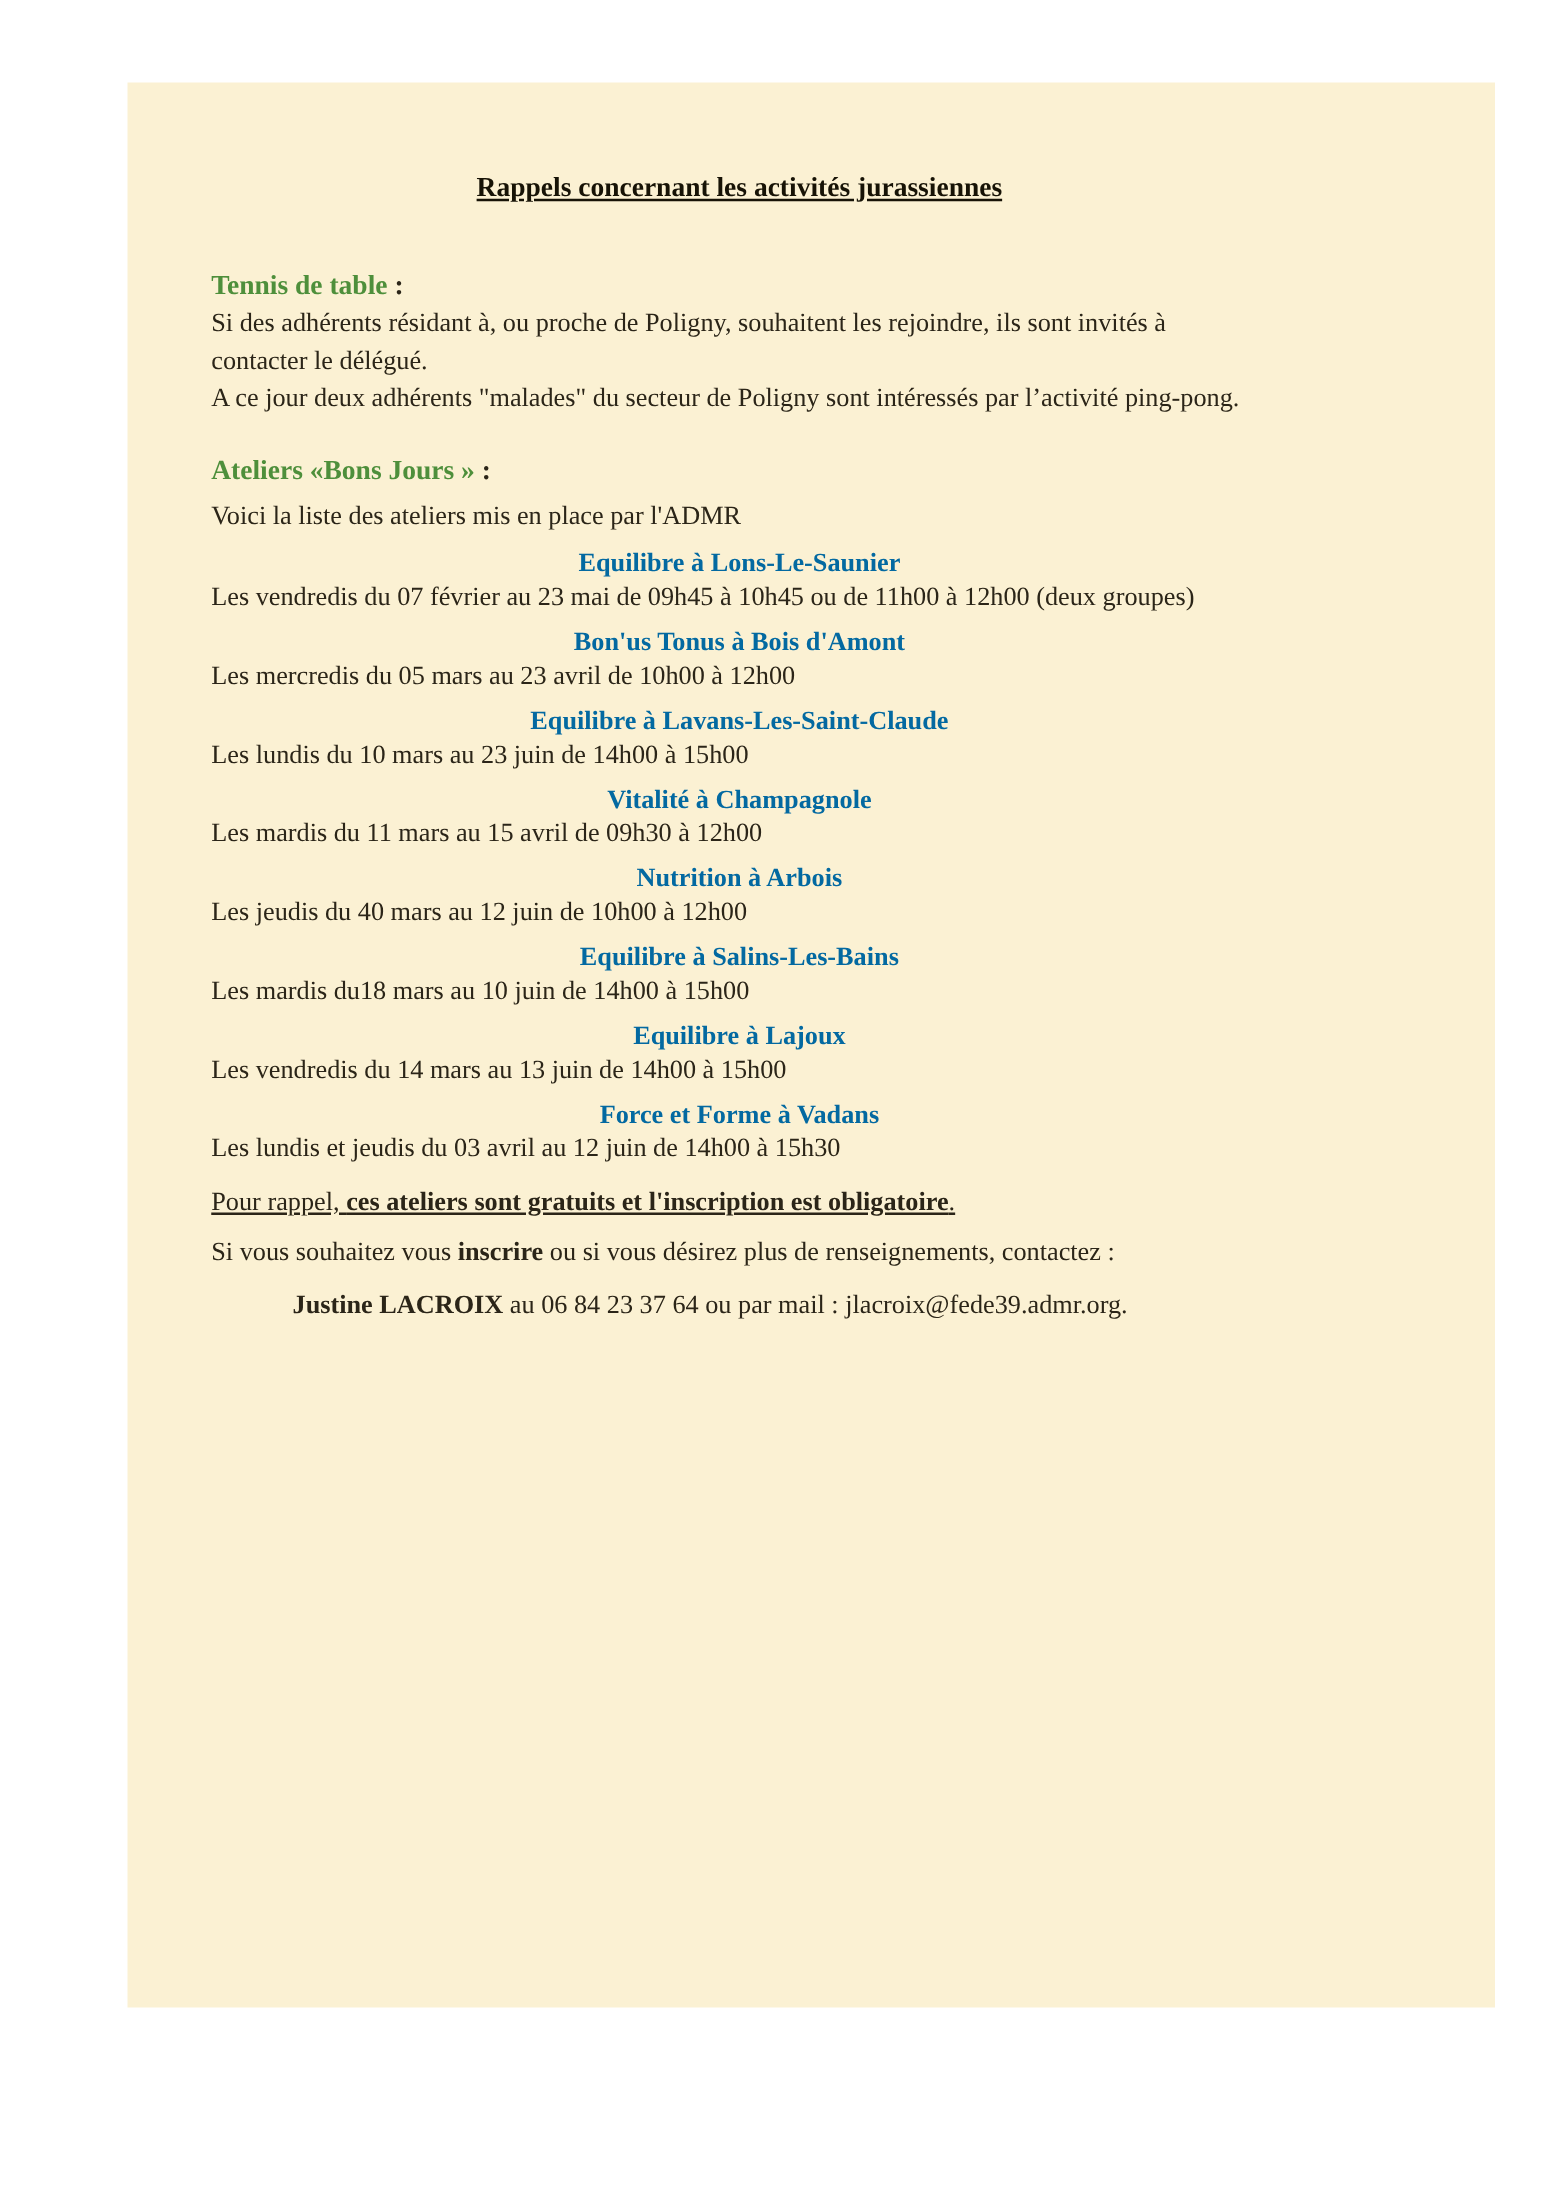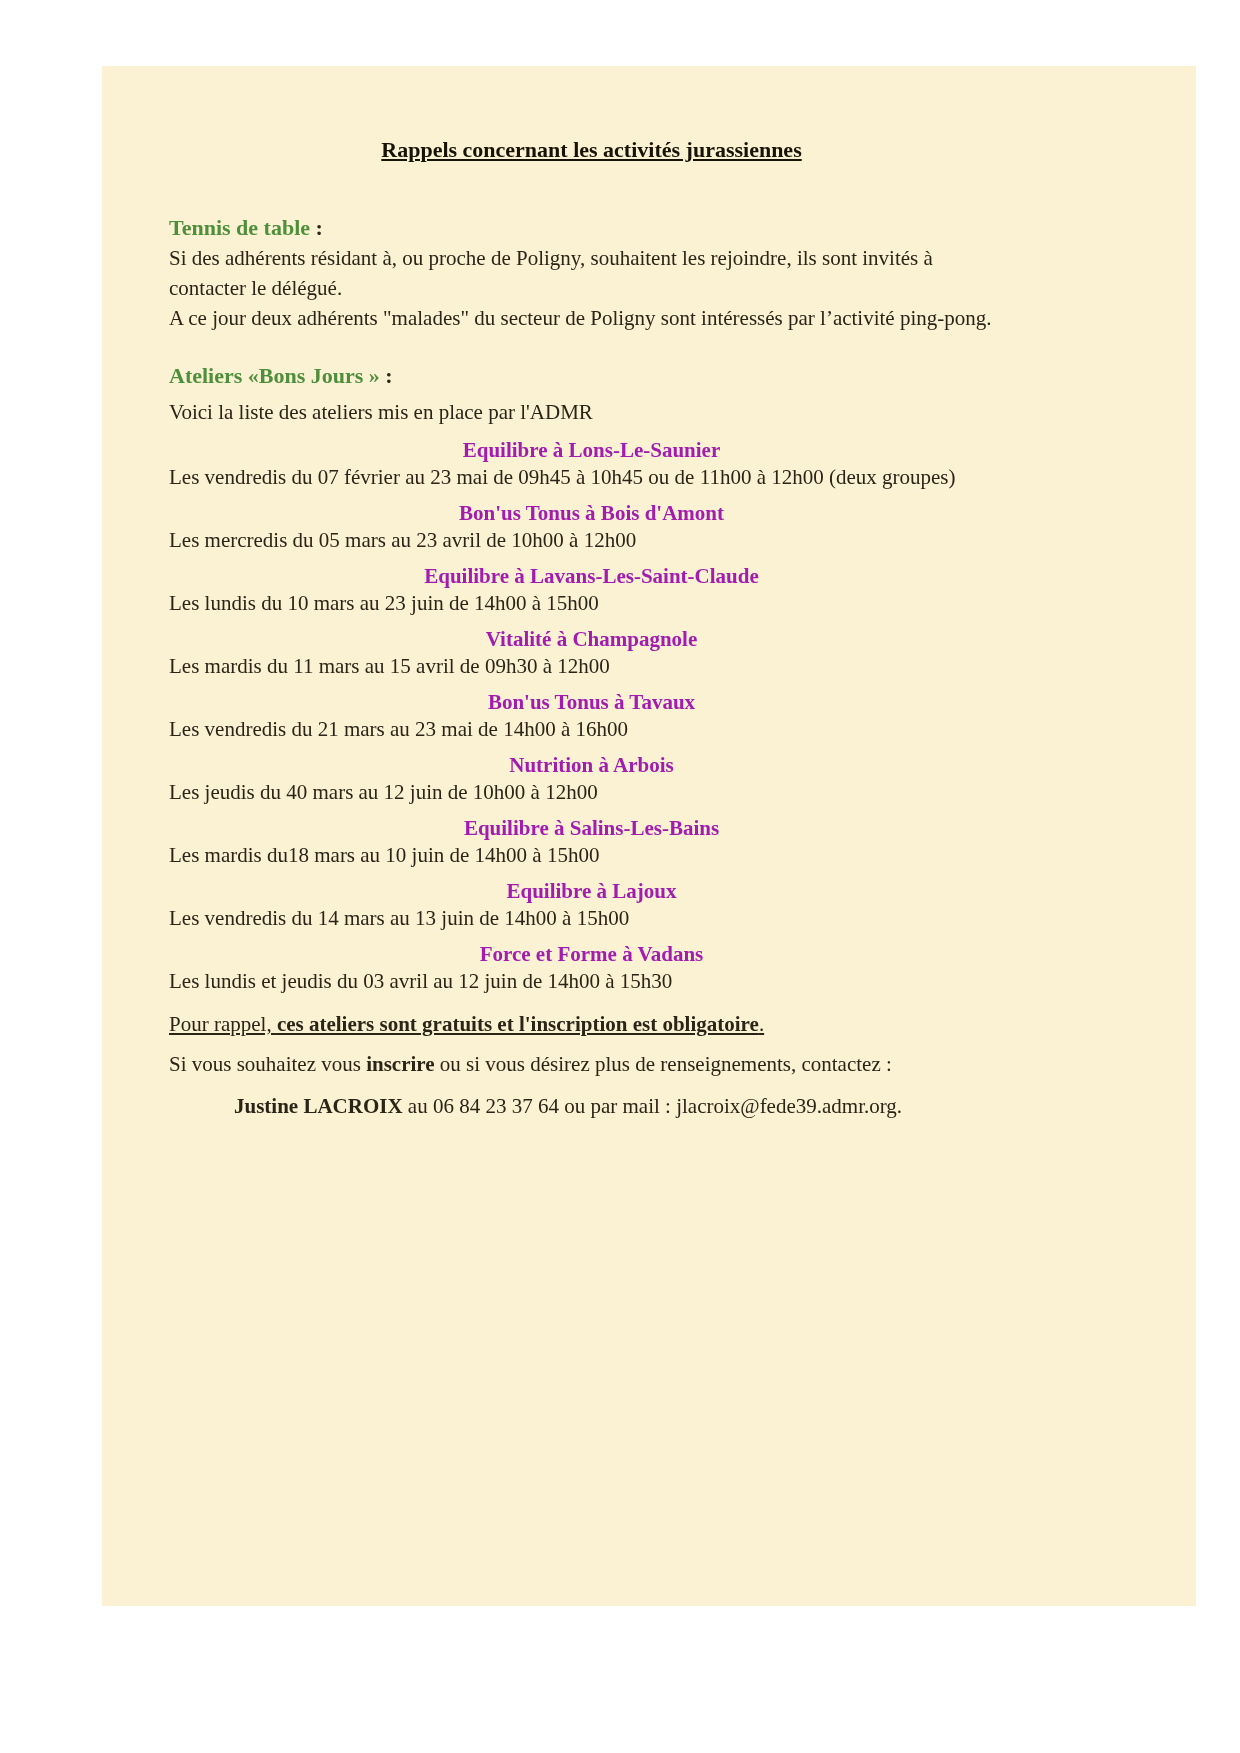--- a/index.html
+++ b/index.html
@@ -50,21 +50,21 @@
   .section-ateliers { margin-top: 28px; }
   .voici { margin-top: 6px; }
   .ateliers { margin-top: 10px; }
   .atelier { margin-bottom: 9px; }
   .atelier-name {
     width: 845px;
     font-size: 21px;
     line-height: 27px;
     font-weight: bold;
     text-align: center;
-    color: #a21caf;
+    color: #0369a1;
     font-family: Liberation Serif, serif;
   }
   .atelier-schedule {
     width: 845px;
     font-size: 21px;
     line-height: 27px;
   }
   .rappel   { margin-top: 14px; text-decoration: underline; }
   .inscribe { margin-top: 10px; }
   .contact  { margin-top: 12px; text-indent: 65px; }
@@ -101,24 +101,20 @@
       </div>
       <div class="atelier">
         <div class="atelier-name">Equilibre à Lavans-Les-Saint-Claude</div>
         <div class="atelier-schedule">Les lundis du 10 mars au 23 juin de 14h00 à 15h00</div>
       </div>
       <div class="atelier">
         <div class="atelier-name">Vitalité à Champagnole</div>
         <div class="atelier-schedule">Les mardis du 11 mars au 15 avril de 09h30 à 12h00</div>
       </div>
       <div class="atelier">
-        <div class="atelier-name">Bon'us Tonus à Tavaux</div>
-        <div class="atelier-schedule">Les vendredis du 21 mars au 23 mai de 14h00 à 16h00</div>
-      </div>
-      <div class="atelier">
         <div class="atelier-name">Nutrition à Arbois</div>
         <div class="atelier-schedule">Les jeudis du 40 mars au 12 juin de 10h00 à 12h00</div>
       </div>
       <div class="atelier">
         <div class="atelier-name">Equilibre à Salins-Les-Bains</div>
         <div class="atelier-schedule">Les mardis du18 mars au 10 juin de 14h00 à 15h00</div>
       </div>
       <div class="atelier">
         <div class="atelier-name">Equilibre à Lajoux</div>
         <div class="atelier-schedule">Les vendredis du 14 mars au 13 juin de 14h00 à 15h00</div>

